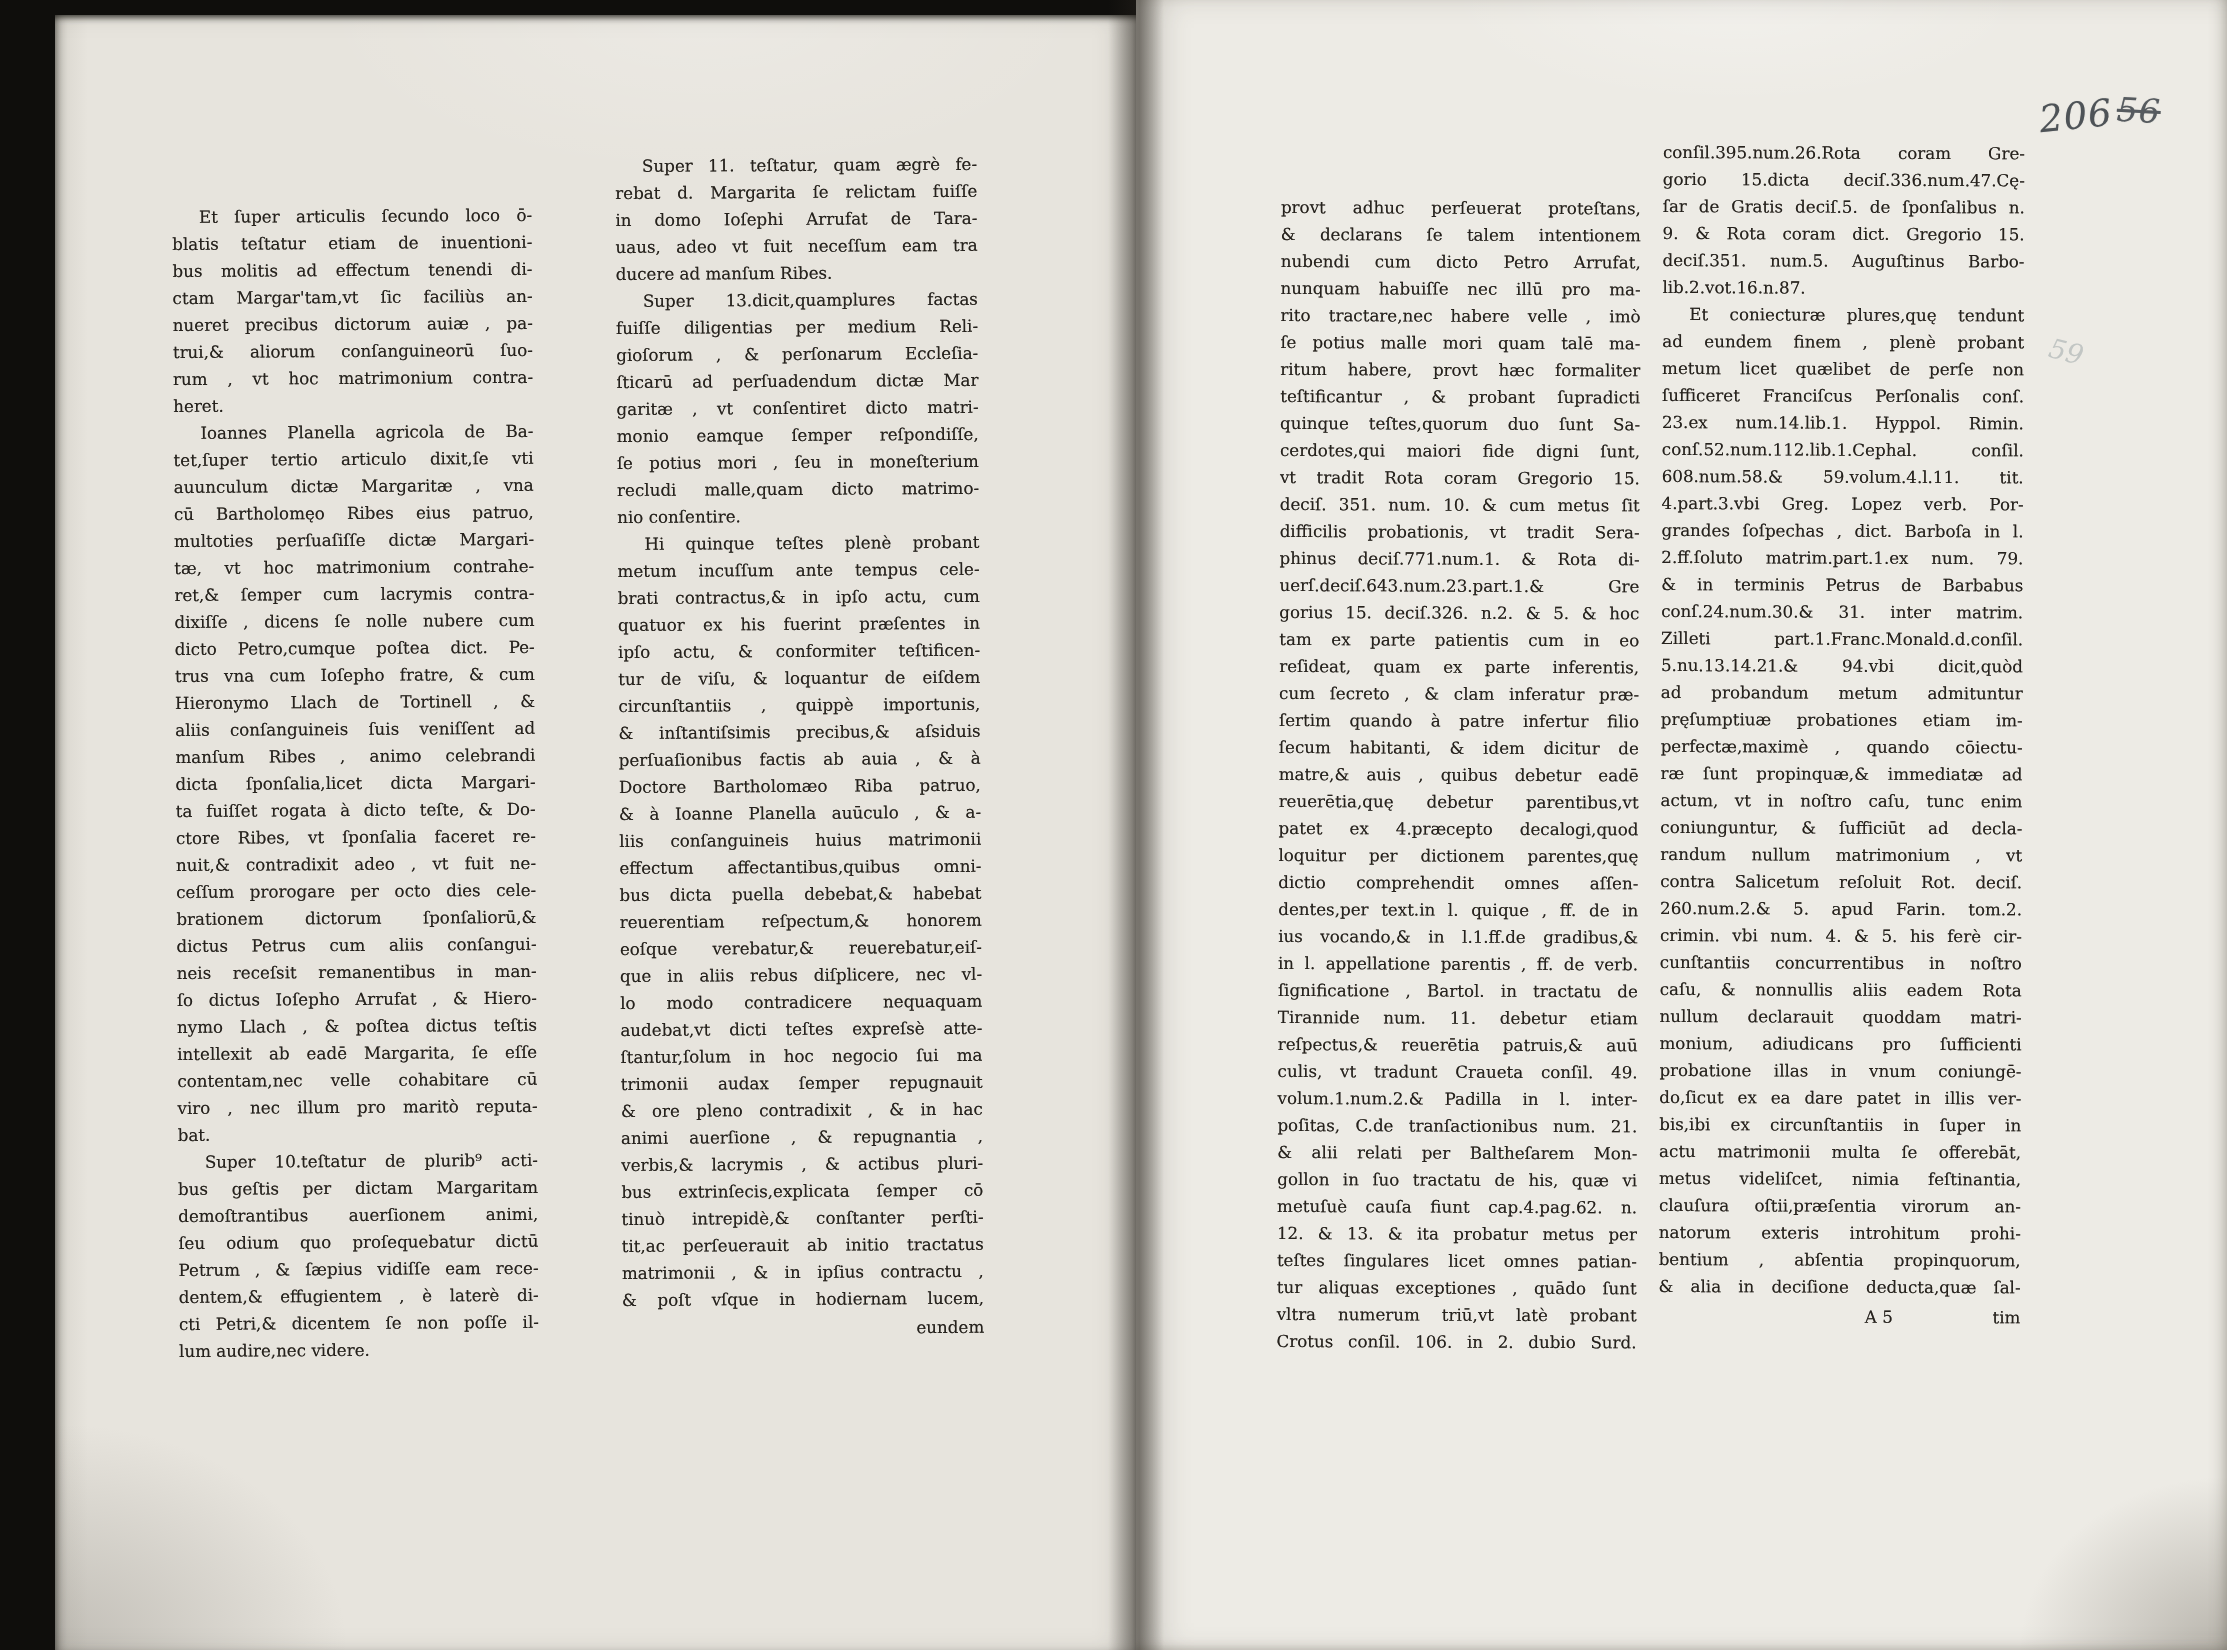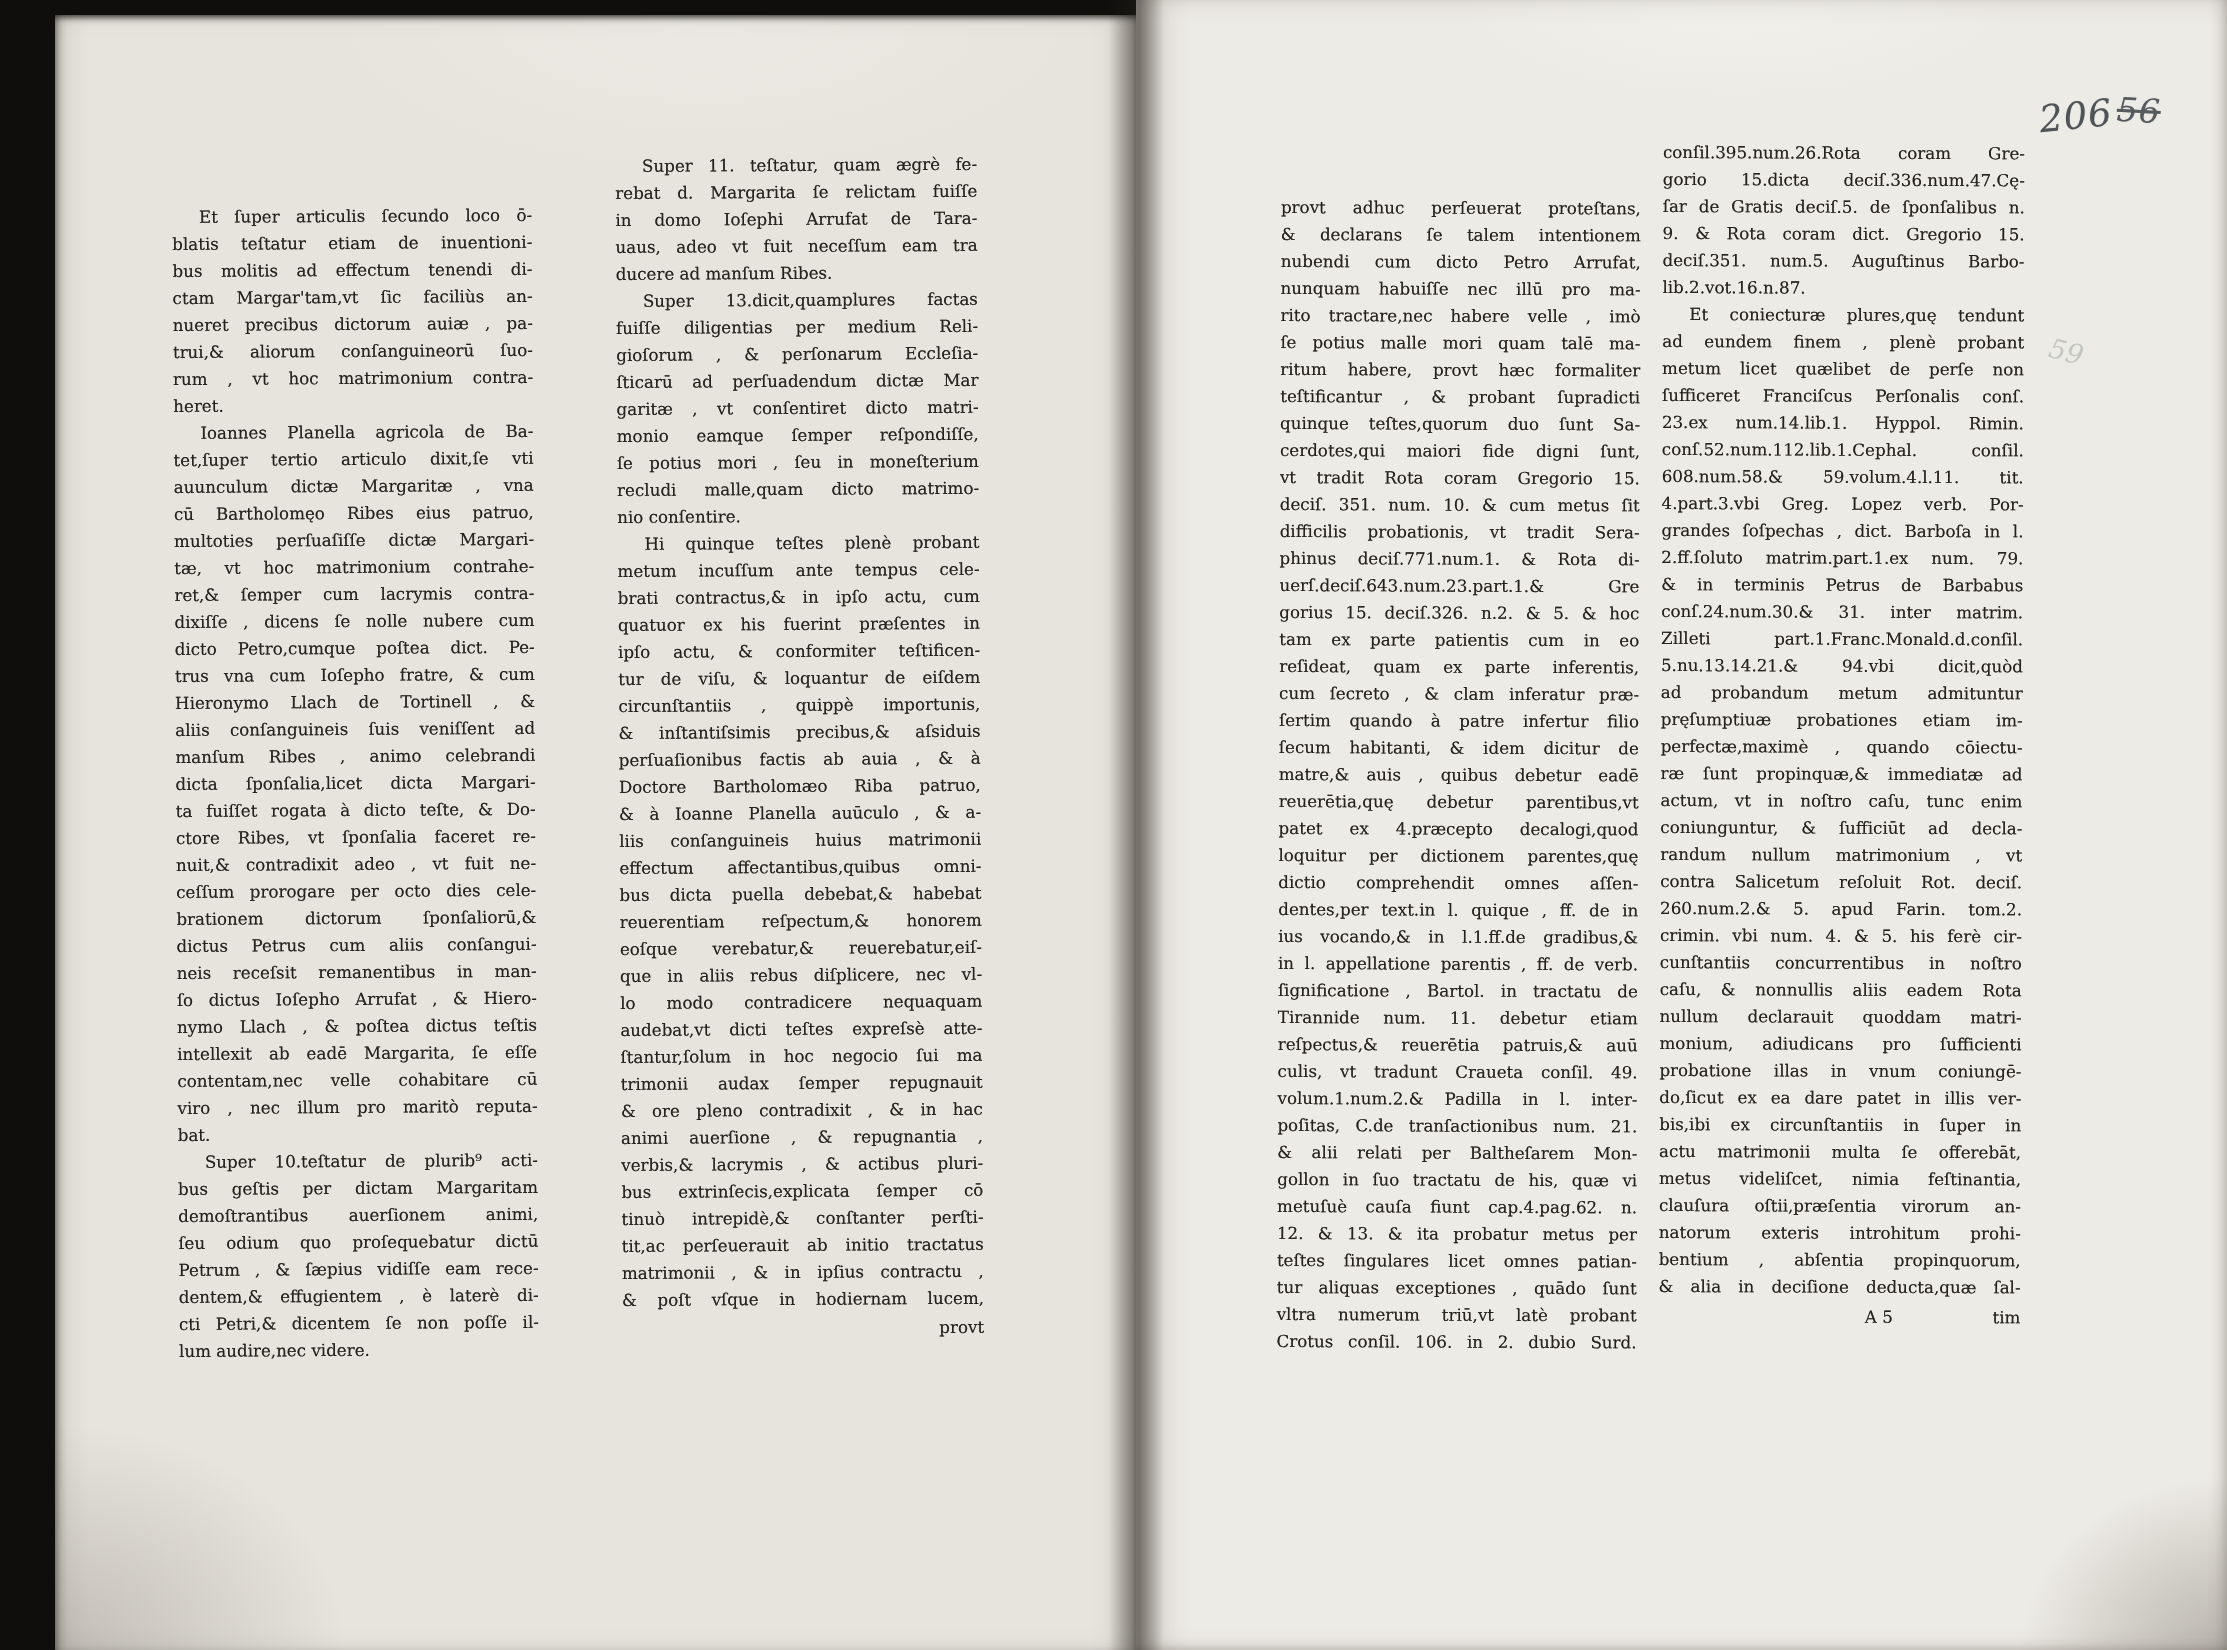--- a/index.html
+++ b/index.html
@@ -164,21 +164,21 @@
         <div class="tline">ſtantur,ſolum in hoc negocio ſui ma</div>
         <div class="tline">trimonii audax ſemper repugnauit</div>
         <div class="tline">&amp; ore pleno contradixit , &amp; in hac</div>
         <div class="tline">animi auerſione , &amp; repugnantia ,</div>
         <div class="tline">verbis,&amp; lacrymis , &amp; actibus pluri-</div>
         <div class="tline">bus extrinſecis,explicata ſemper cō</div>
         <div class="tline">tinuò intrepidè,&amp; conſtanter perſti-</div>
         <div class="tline">tit,ac perſeuerauit ab initio tractatus</div>
         <div class="tline">matrimonii , &amp; in ipſius contractu ,</div>
         <div class="tline">&amp; poſt vſque in hodiernam lucem,</div>
-        <div class="catchrow"><span>provt</span></div>
+        <div class="catchrow"><span>eundem</span></div>
       </div>
   </div>
 
   <div class="page page-right">
     <div class="col" id="col3">
         <div class="tline">provt adhuc perſeuerat proteſtans,</div>
         <div class="tline">&amp; declarans ſe talem intentionem</div>
         <div class="tline">nubendi cum dicto Petro Arrufat,</div>
         <div class="tline">nunquam habuiſſe nec illū pro ma-</div>
         <div class="tline">rito tractare,nec habere velle , imò</div>

